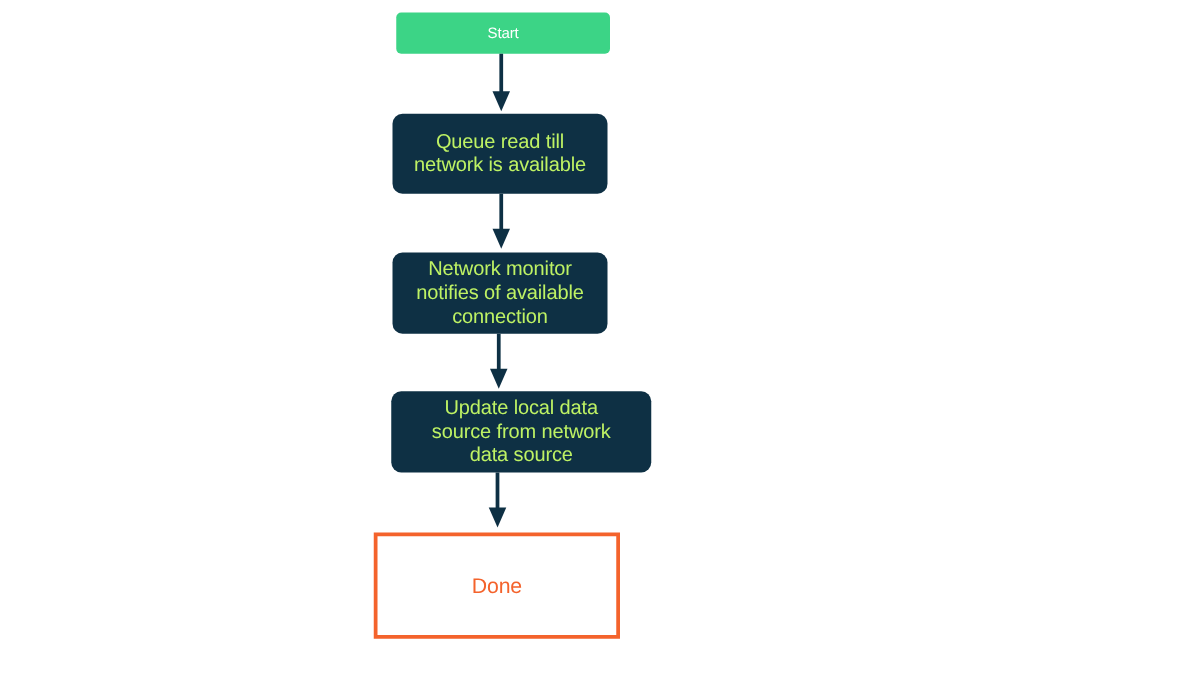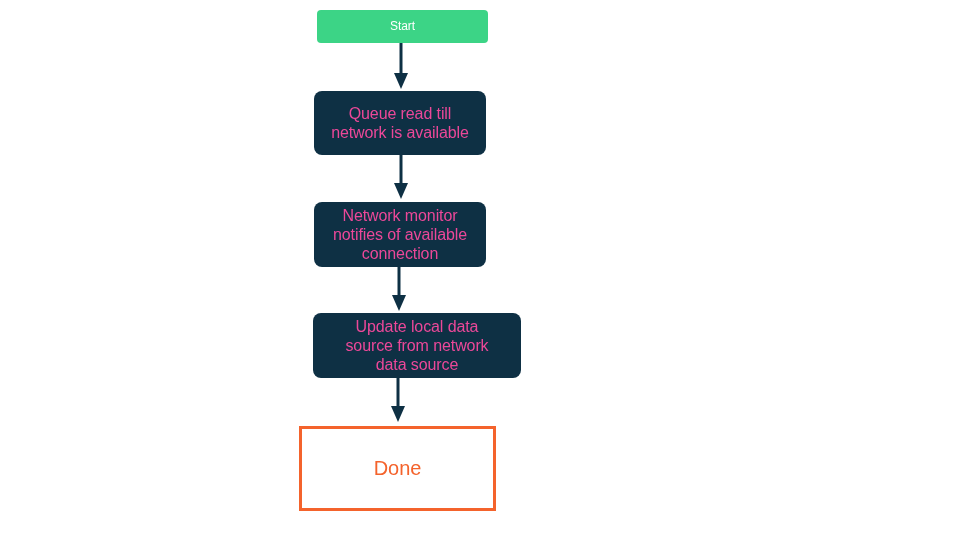--- a/index.html
+++ b/index.html
@@ -31,30 +31,30 @@
     white-space: pre-line;
   }
   .node-start {
     background: #3cd486;
     color: #ffffff;
     border-radius: 4px;
     font-size: 12px;
   }
   .node-process {
     background: #0e3044;
-    color: #ec4899;
+    color: #bef264;
     border-radius: 8px;
     font-size: 16px;
   }
   .node-terminal {
     background: #ffffff;
     color: #f4632c;
     border: 3px solid #f4632c;
     border-radius: 0;
-    font-size: 20px;
+    font-size: 17px;
   }
   .edge {
     position: absolute;
   }
   .edge svg {
     display: block;
     overflow: visible;
   }
 </style>
 </head>

